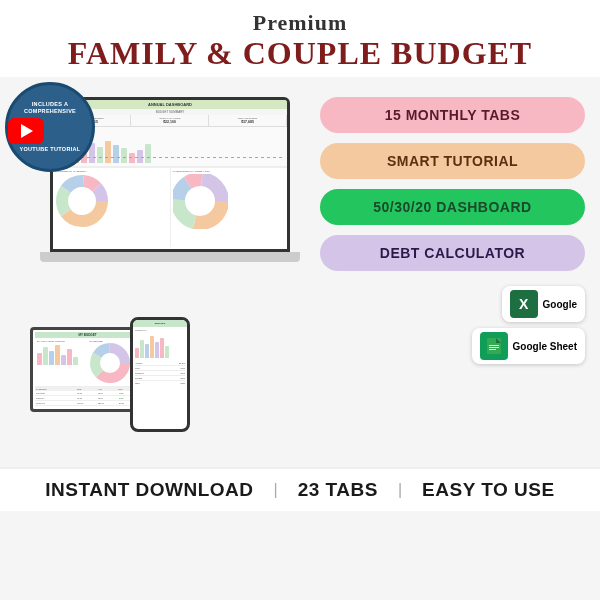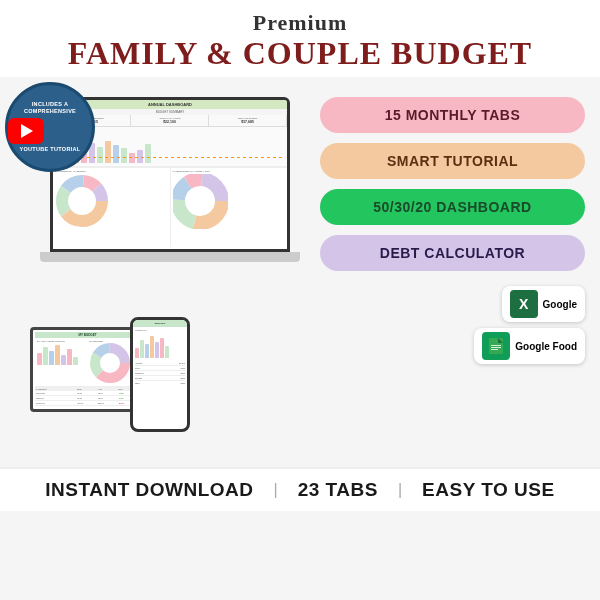--- a/index.html
+++ b/index.html
@@ -571,21 +571,21 @@
           <div class="gsheet-icon">
             <svg width="18" height="18" viewBox="0 0 18 18">
               <rect x="2" y="1" width="14" height="16" rx="1" fill="#34a853"></rect>
               <rect x="2" y="1" width="9" height="16" rx="1" fill="#34a853"></rect>
               <path d="M11 1 L16 6 L11 6 Z" fill="#1a7440"></path>
               <rect x="4" y="8" width="10" height="1" fill="white" opacity="0.8"></rect>
               <rect x="4" y="10" width="10" height="1" fill="white" opacity="0.8"></rect>
               <rect x="4" y="12" width="7" height="1" fill="white" opacity="0.8"></rect>
             </svg>
           </div>
-          <span style="font-size:10px; font-weight:bold;">Google Food</span>
+          <span style="font-size:10px; font-weight:bold;">Google Sheet</span>
         </div>
       </div>
     </div>
 
   </div>
 
   <div class="bottom-section">
     <span class="bottom-item">INSTANT DOWNLOAD</span>
     <span class="bottom-divider">|</span>
     <span class="bottom-item">23 TABS</span>

